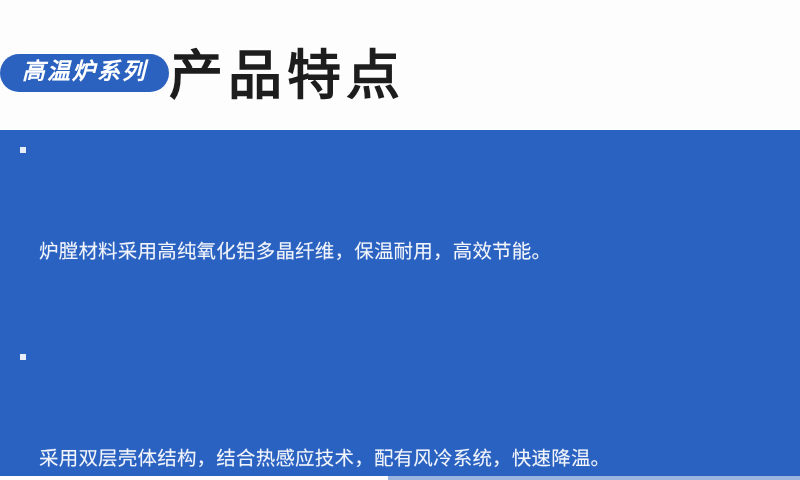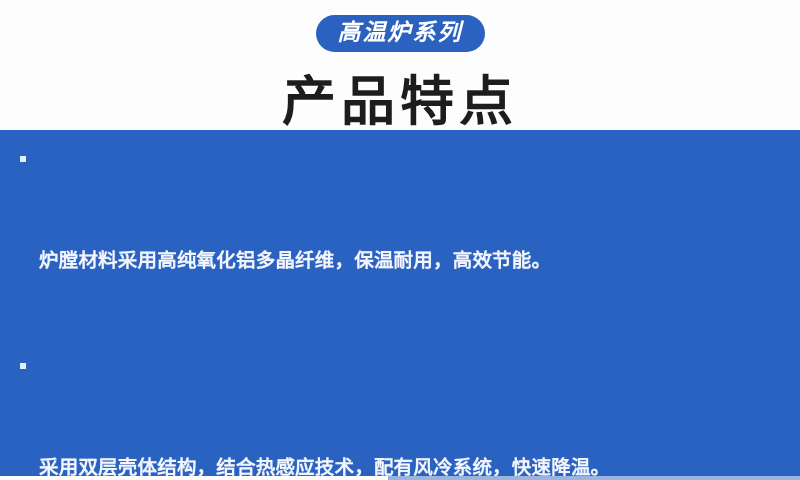--- a/index.html
+++ b/index.html
@@ -26,21 +26,21 @@
 
   
   .header {
     position: absolute;
     left: 0;
     top: 0;
     width: 800px;
     height: 130px;
     background: #fdfdfd;
     display: flex;
-    flex-direction: column;
+    flex-direction: row;
     align-items: center;
     justify-content: flex-start;
   }
 
   .series-badge {
     margin-top: 15px;
     display: inline-flex;
     align-items: center;
     justify-content: center;
     height: 38px;
@@ -68,23 +68,22 @@
 
   
   .feature-panel {
     position: absolute;
     left: 0;
     top: 130px;
     width: 800px;
     height: 346px;
     background: #2a62c2;
     box-sizing: border-box;
-    padding: 13px 16px 0 16px;
+    padding: 4px 16px 0 16px;
     overflow: hidden;
-    font-weight: bold;
   }
 
   .feature-list {
     list-style: none;
     margin: 0;
     padding: 0;
   }
 
   .feature-item {
     position: relative;

